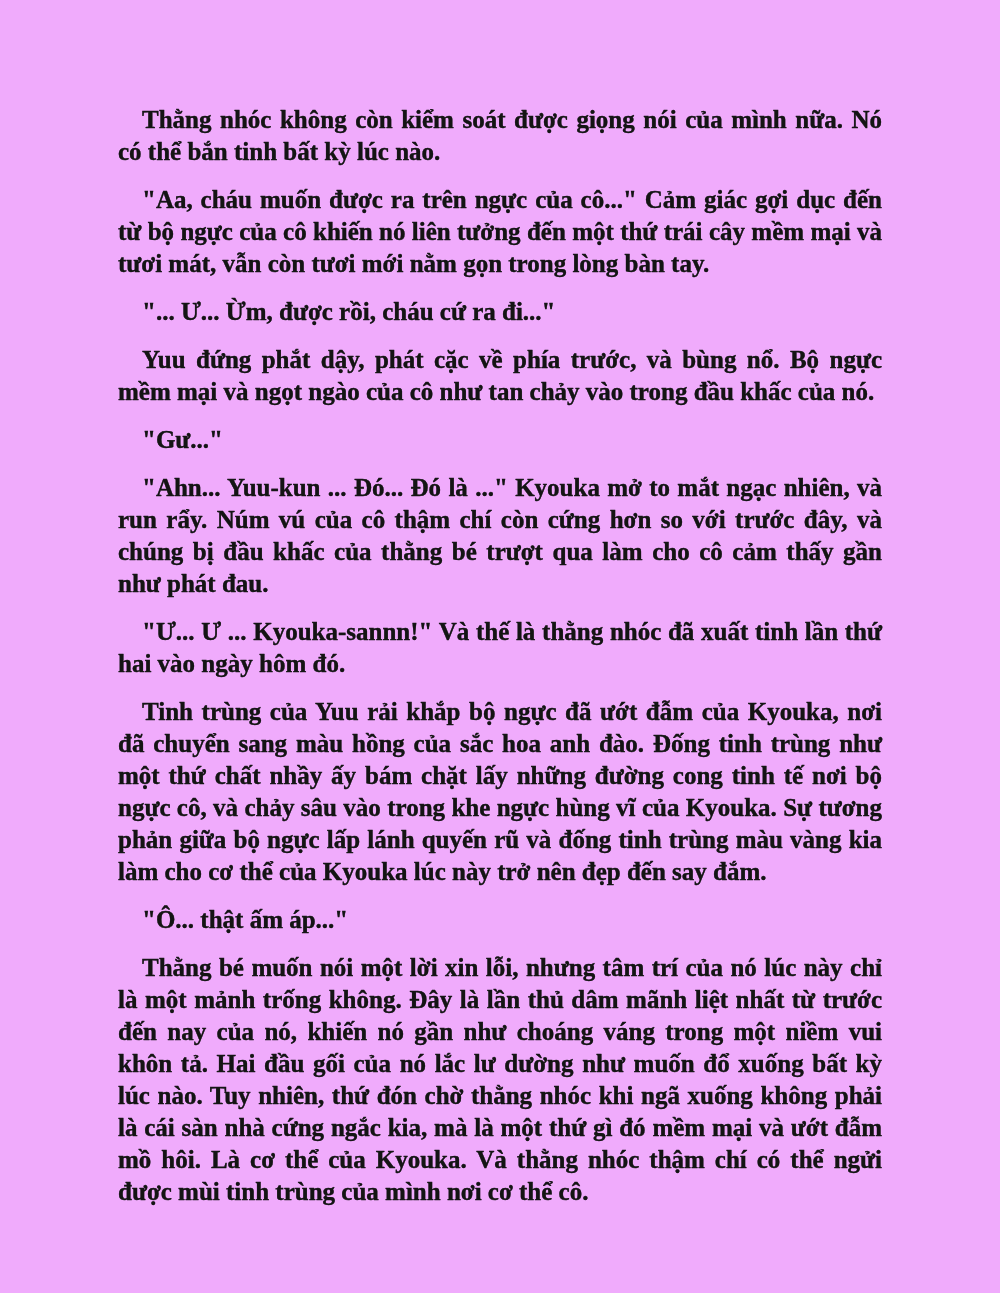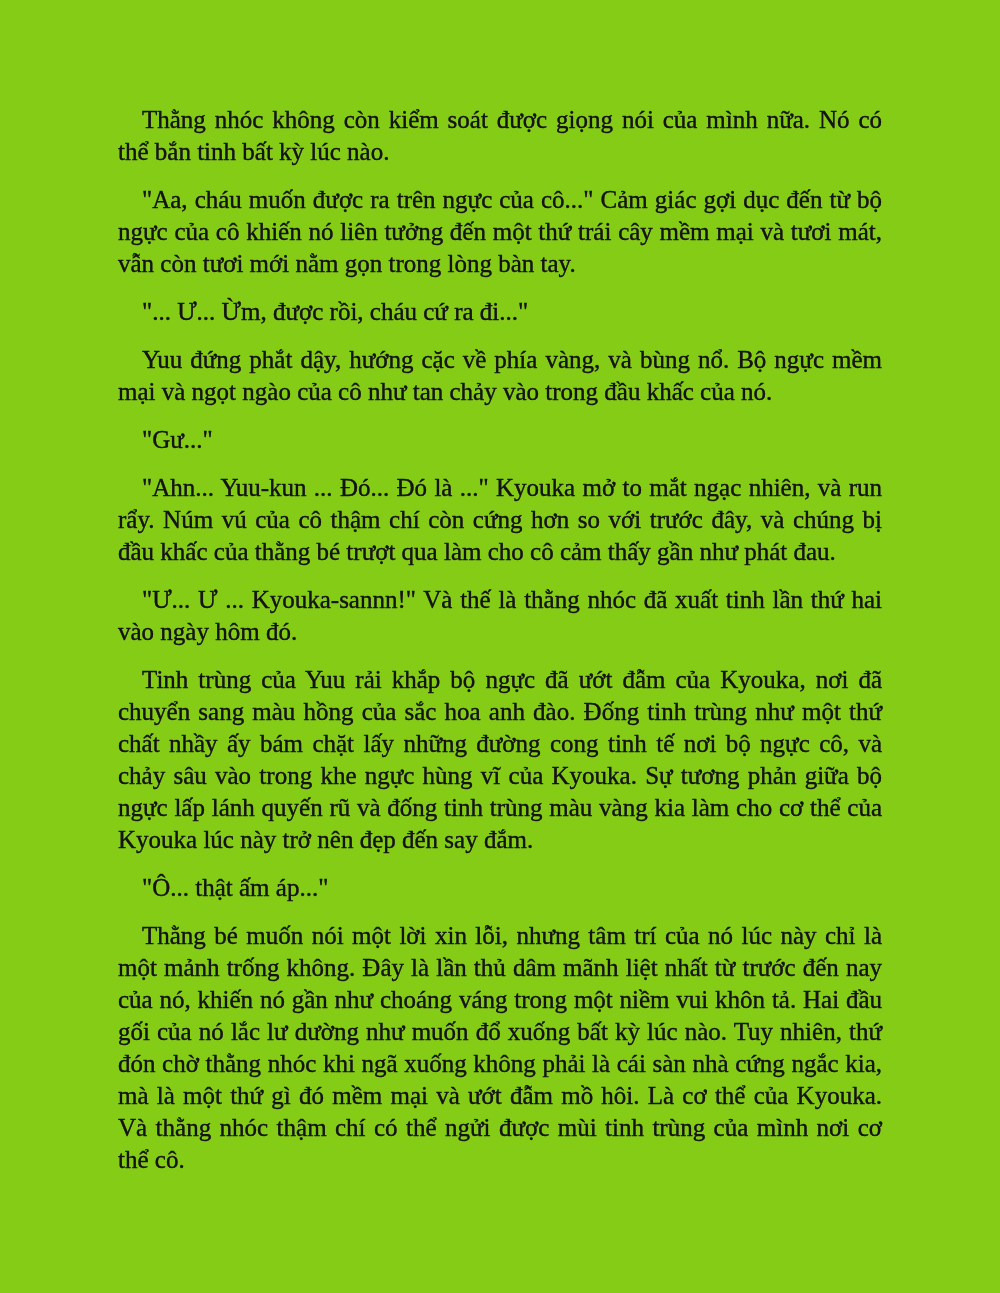--- a/index.html
+++ b/index.html
@@ -3,23 +3,24 @@
 <meta charset="utf-8">
 <style>
   html, body {
     margin: 0;
     padding: 0;
   }
   .page {
     position: relative;
     width: 1000px;
     height: 1293px;
-    background: #84cc16;
+    background: #f0abfc;
     overflow: hidden;
     box-sizing: border-box;
+    font-weight: bold;
   }
   .text-block {
     position: absolute;
     left: 118px;
     top: 104px;
     width: 764px;
   }
   .text-block p {
     font-family: "Liberation Serif", "DejaVu Serif", serif;
     font-size: 25px;
@@ -33,21 +34,21 @@
   }
 </style>
 </head>
 <body>
 
 <div class="page">
   <div class="text-block">
     <p>Thằng nhóc không còn kiểm soát được giọng nói của mình nữa. Nó có thể bắn tinh bất kỳ lúc nào.</p>
     <p>"Aa, cháu muốn được ra trên ngực của cô..." Cảm giác gợi dục đến từ bộ ngực của cô khiến nó liên tưởng đến một thứ trái cây mềm mại và tươi mát, vẫn còn tươi mới nằm gọn trong lòng bàn tay.</p>
     <p>"... Ư... Ừm, được rồi, cháu cứ ra đi..."</p>
-    <p>Yuu đứng phắt dậy, hướng cặc về phía vàng, và bùng nổ. Bộ ngực mềm mại và ngọt ngào của cô như tan chảy vào trong đầu khấc của nó.</p>
+    <p>Yuu đứng phắt dậy, phát cặc về phía trước, và bùng nổ. Bộ ngực mềm mại và ngọt ngào của cô như tan chảy vào trong đầu khấc của nó.</p>
     <p>"Gư..."</p>
     <p>"Ahn... Yuu-kun ... Đó... Đó là ..." Kyouka mở to mắt ngạc nhiên, và run rẩy. Núm vú của cô thậm chí còn cứng hơn so với trước đây, và chúng bị đầu khấc của thằng bé trượt qua làm cho cô cảm thấy gần như phát đau.</p>
     <p>"Ư... Ư ... Kyouka-sannn!" Và thế là thằng nhóc đã xuất tinh lần thứ hai vào ngày hôm đó.</p>
     <p>Tinh trùng của Yuu rải khắp bộ ngực đã ướt đẫm của Kyouka, nơi đã chuyển sang màu hồng của sắc hoa anh đào. Đống tinh trùng như một thứ chất nhầy ấy bám chặt lấy những đường cong tinh tế nơi bộ ngực cô, và chảy sâu vào trong khe ngực hùng vĩ của Kyouka. Sự tương phản giữa bộ ngực lấp lánh quyến rũ và đống tinh trùng màu vàng kia làm cho cơ thể của Kyouka lúc này trở nên đẹp đến say đắm.</p>
     <p>"Ô... thật ấm áp..."</p>
     <p>Thằng bé muốn nói một lời xin lỗi, nhưng tâm trí của nó lúc này chỉ là một mảnh trống không. Đây là lần thủ dâm mãnh liệt nhất từ trước đến nay của nó, khiến nó gần như choáng váng trong một niềm vui khôn tả. Hai đầu gối của nó lắc lư dường như muốn đổ xuống bất kỳ lúc nào. Tuy nhiên, thứ đón chờ thằng nhóc khi ngã xuống không phải là cái sàn nhà cứng ngắc kia, mà là một thứ gì đó mềm mại và ướt đẫm mồ hôi. Là cơ thể của Kyouka. Và thằng nhóc thậm chí có thể ngửi được mùi tinh trùng của mình nơi cơ thể cô.</p>
   </div>
 </div>
 
 </body></html>

